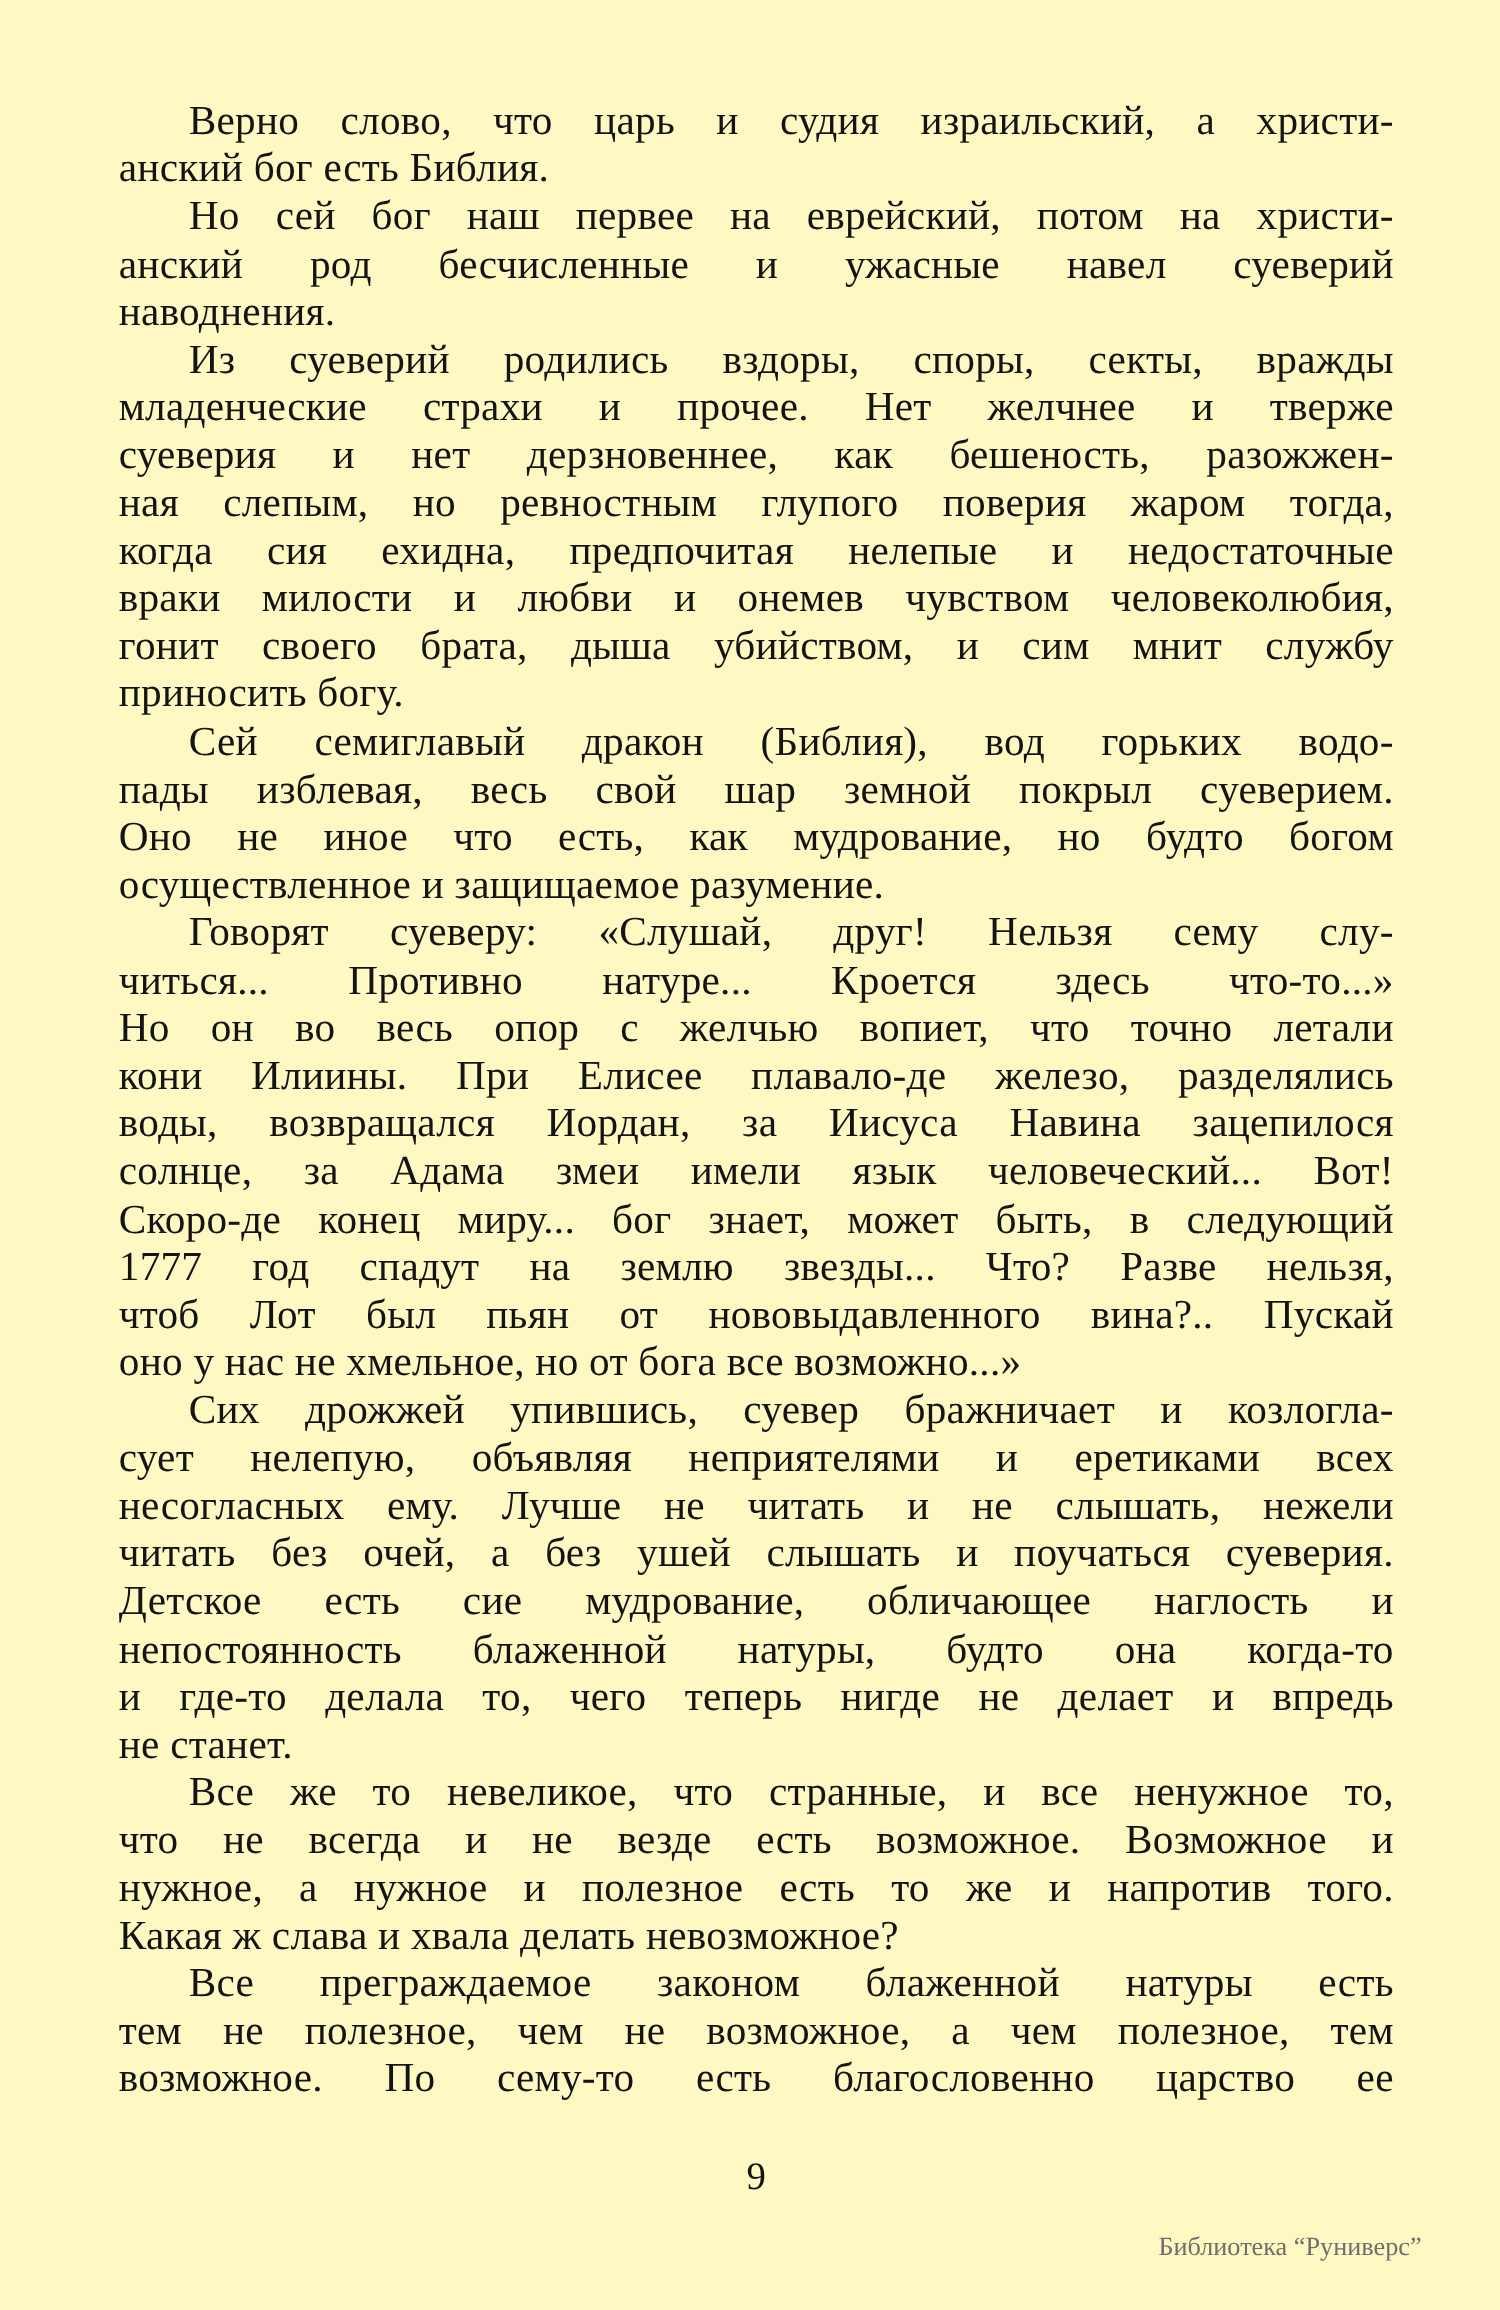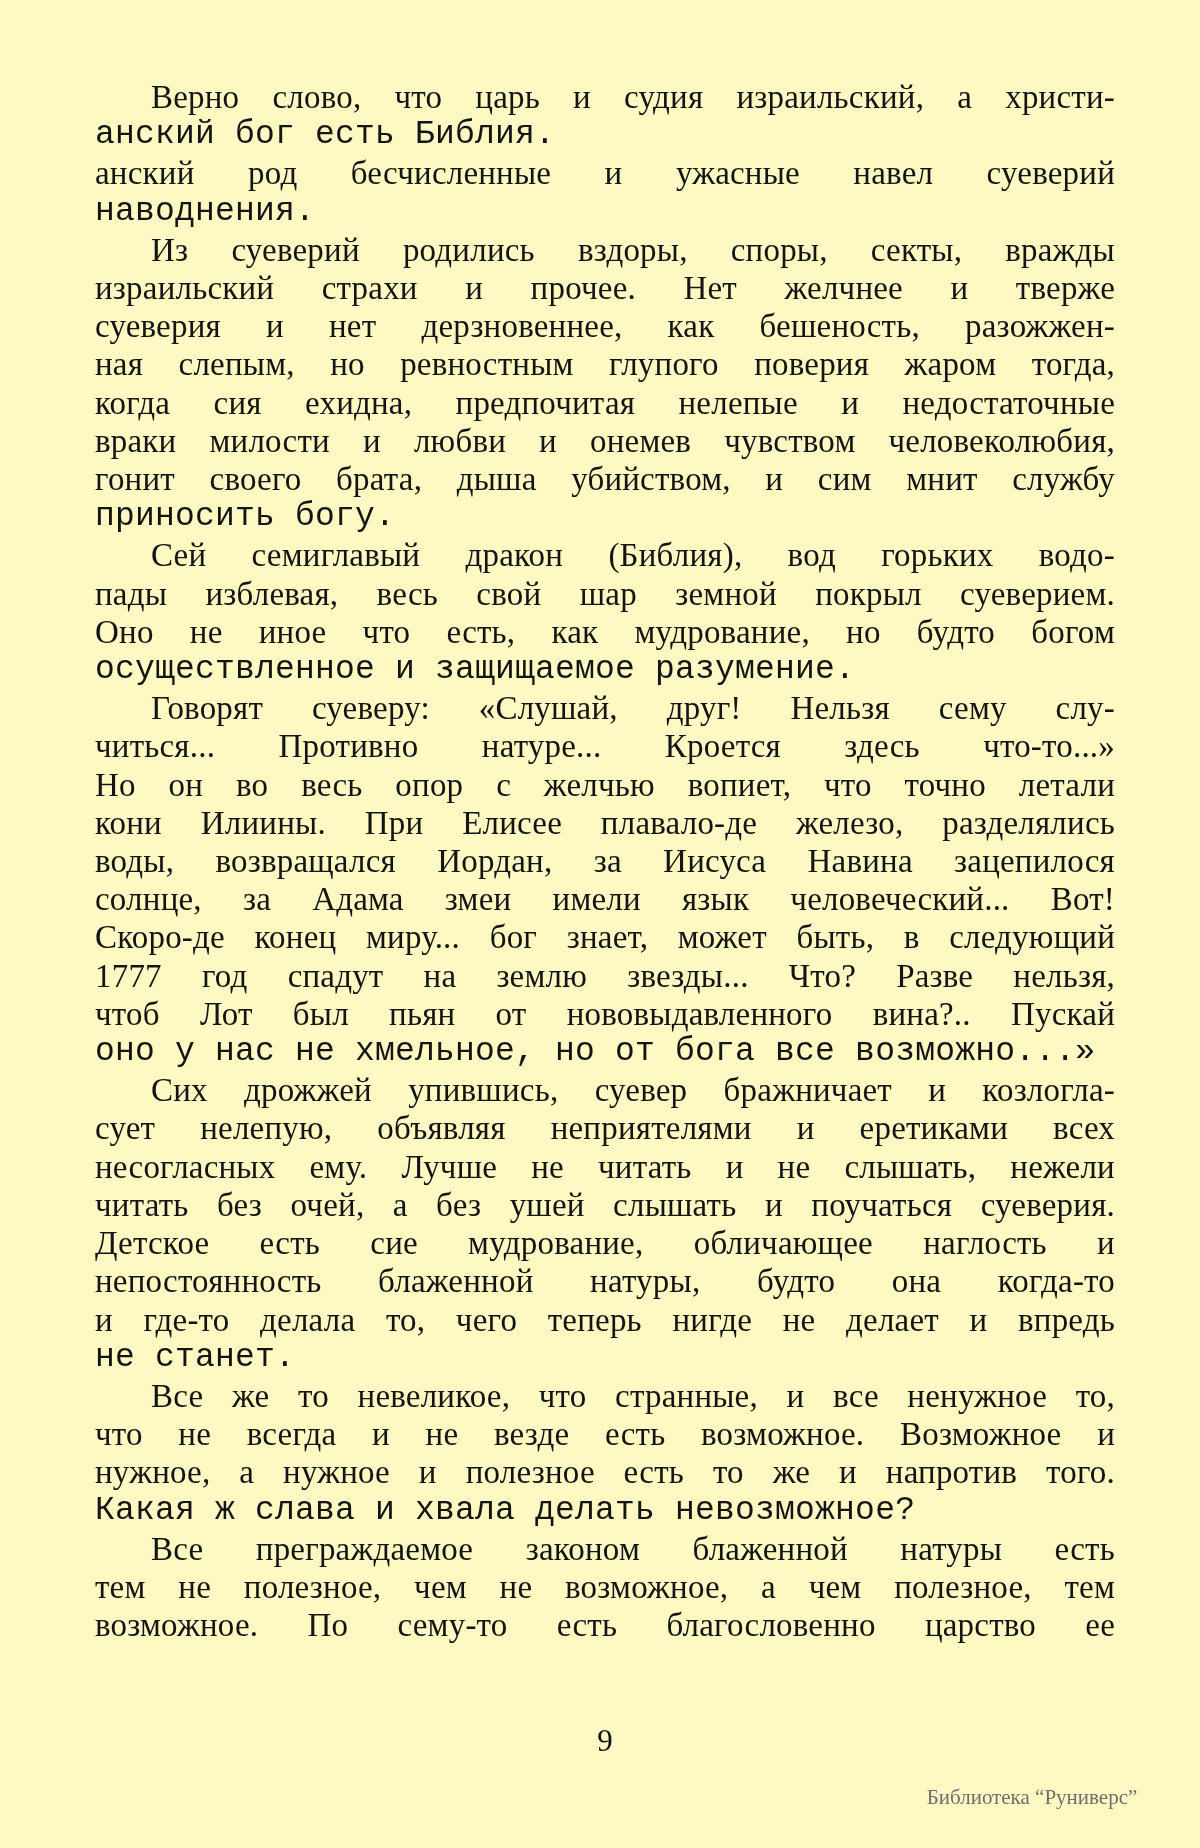--- a/index.html
+++ b/index.html
@@ -24,21 +24,20 @@
   }
   .line {
     font-size: 33px;
     line-height: 38.2px;
     text-align: justify;
     text-align-last: justify;
     letter-spacing: 0.2px;
   }
   .line.last {
     text-align-last: left;
-    font-family: Liberation Mono, monospace;
   }
   .line.indent {
     text-indent: 56px;
   }
   .page-number {
     position: absolute;
     top: 1722px;
     left: 95px;
     width: 1020px;
     text-align: center;
@@ -58,24 +57,25 @@
     white-space: nowrap;
   }
 </style>
 </head>
 <body>
 
 <div class="page">
   <div class="text-block">
       <div class="line indent">Верно слово, что царь и судия израильский, а христи-</div>
       <div class="line last">анский бог есть Библия.</div>
+      <div class="line indent">Но сей бог наш первее на еврейский, потом на христи-</div>
       <div class="line">анский род бесчисленные и ужасные навел суеверий</div>
       <div class="line last">наводнения.</div>
       <div class="line indent">Из суеверий родились вздоры, споры, секты, вражды</div>
-      <div class="line">израильский страхи и прочее. Нет желчнее и тверже</div>
+      <div class="line">младенческие страхи и прочее. Нет желчнее и тверже</div>
       <div class="line">суеверия и нет дерзновеннее, как бешеность, разожжен-</div>
       <div class="line">ная слепым, но ревностным глупого поверия жаром тогда,</div>
       <div class="line">когда сия ехидна, предпочитая нелепые и недостаточные</div>
       <div class="line">враки милости и любви и онемев чувством человеколюбия,</div>
       <div class="line">гонит своего брата, дыша убийством, и сим мнит службу</div>
       <div class="line last">приносить богу.</div>
       <div class="line indent">Сей семиглавый дракон (Библия), вод горьких водо-</div>
       <div class="line">пады изблевая, весь свой шар земной покрыл суеверием.</div>
       <div class="line">Оно не иное что есть, как мудрование, но будто богом</div>
       <div class="line last">осуществленное и защищаемое разумение.</div>

